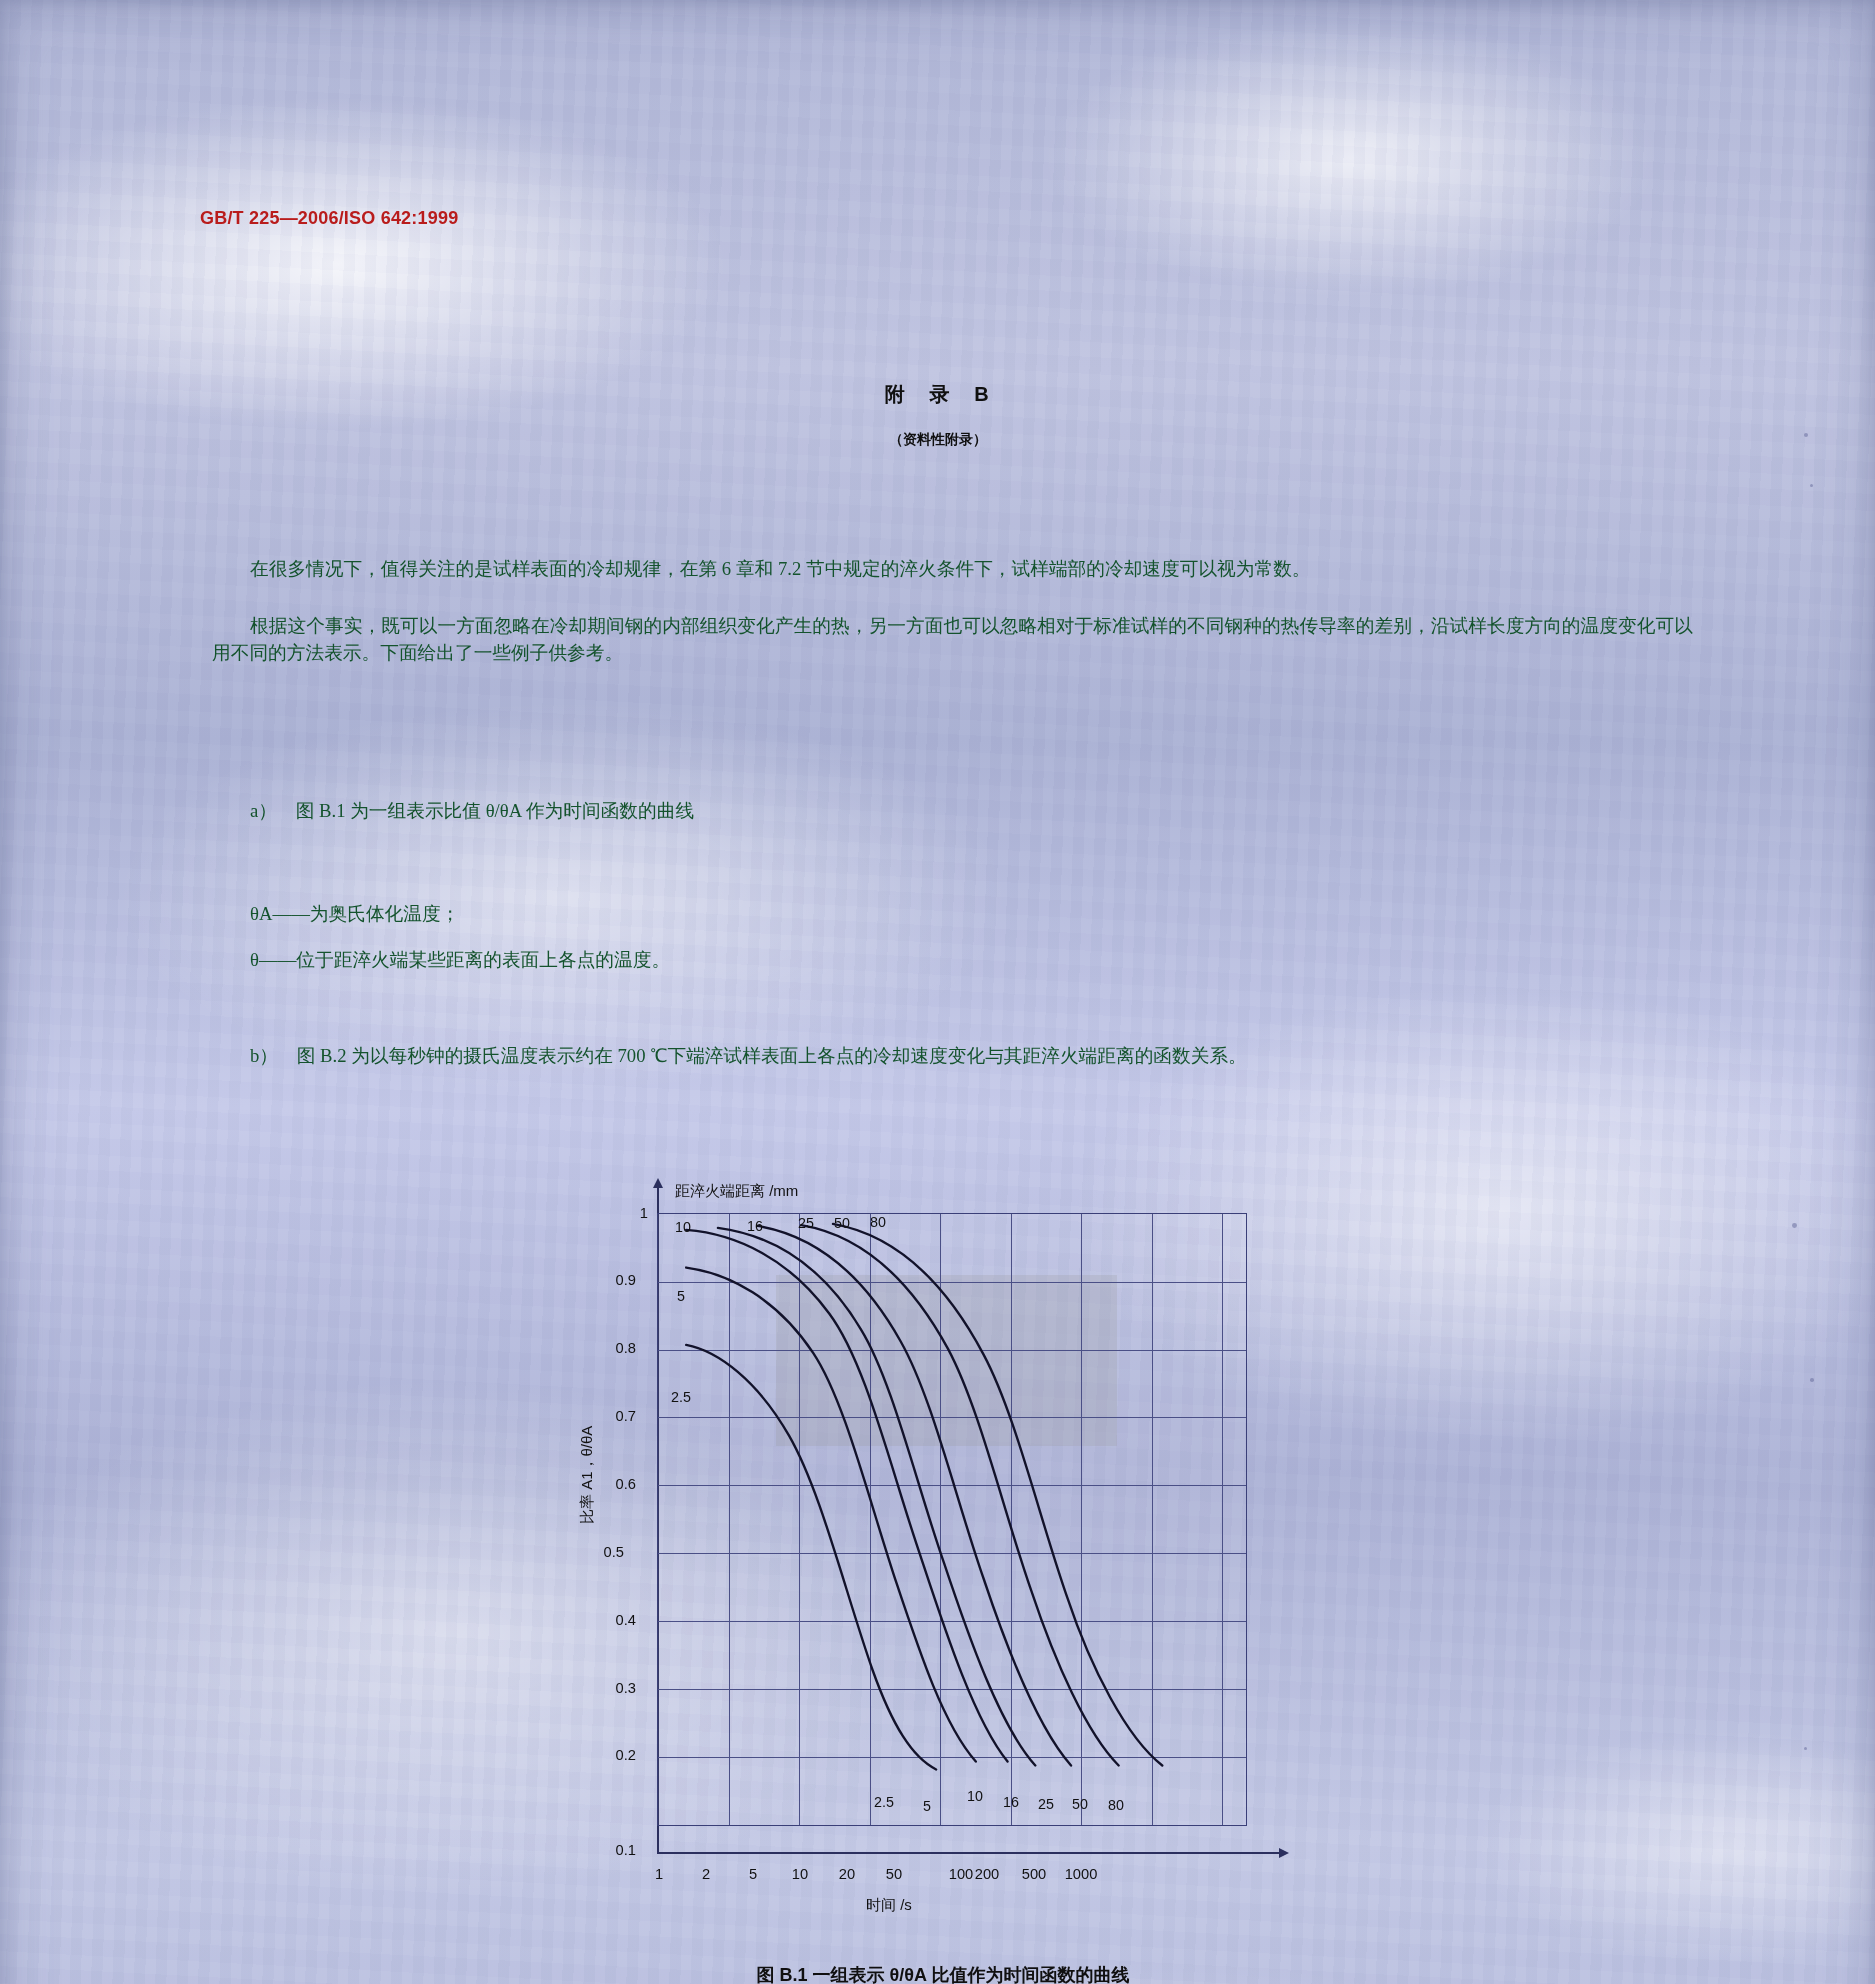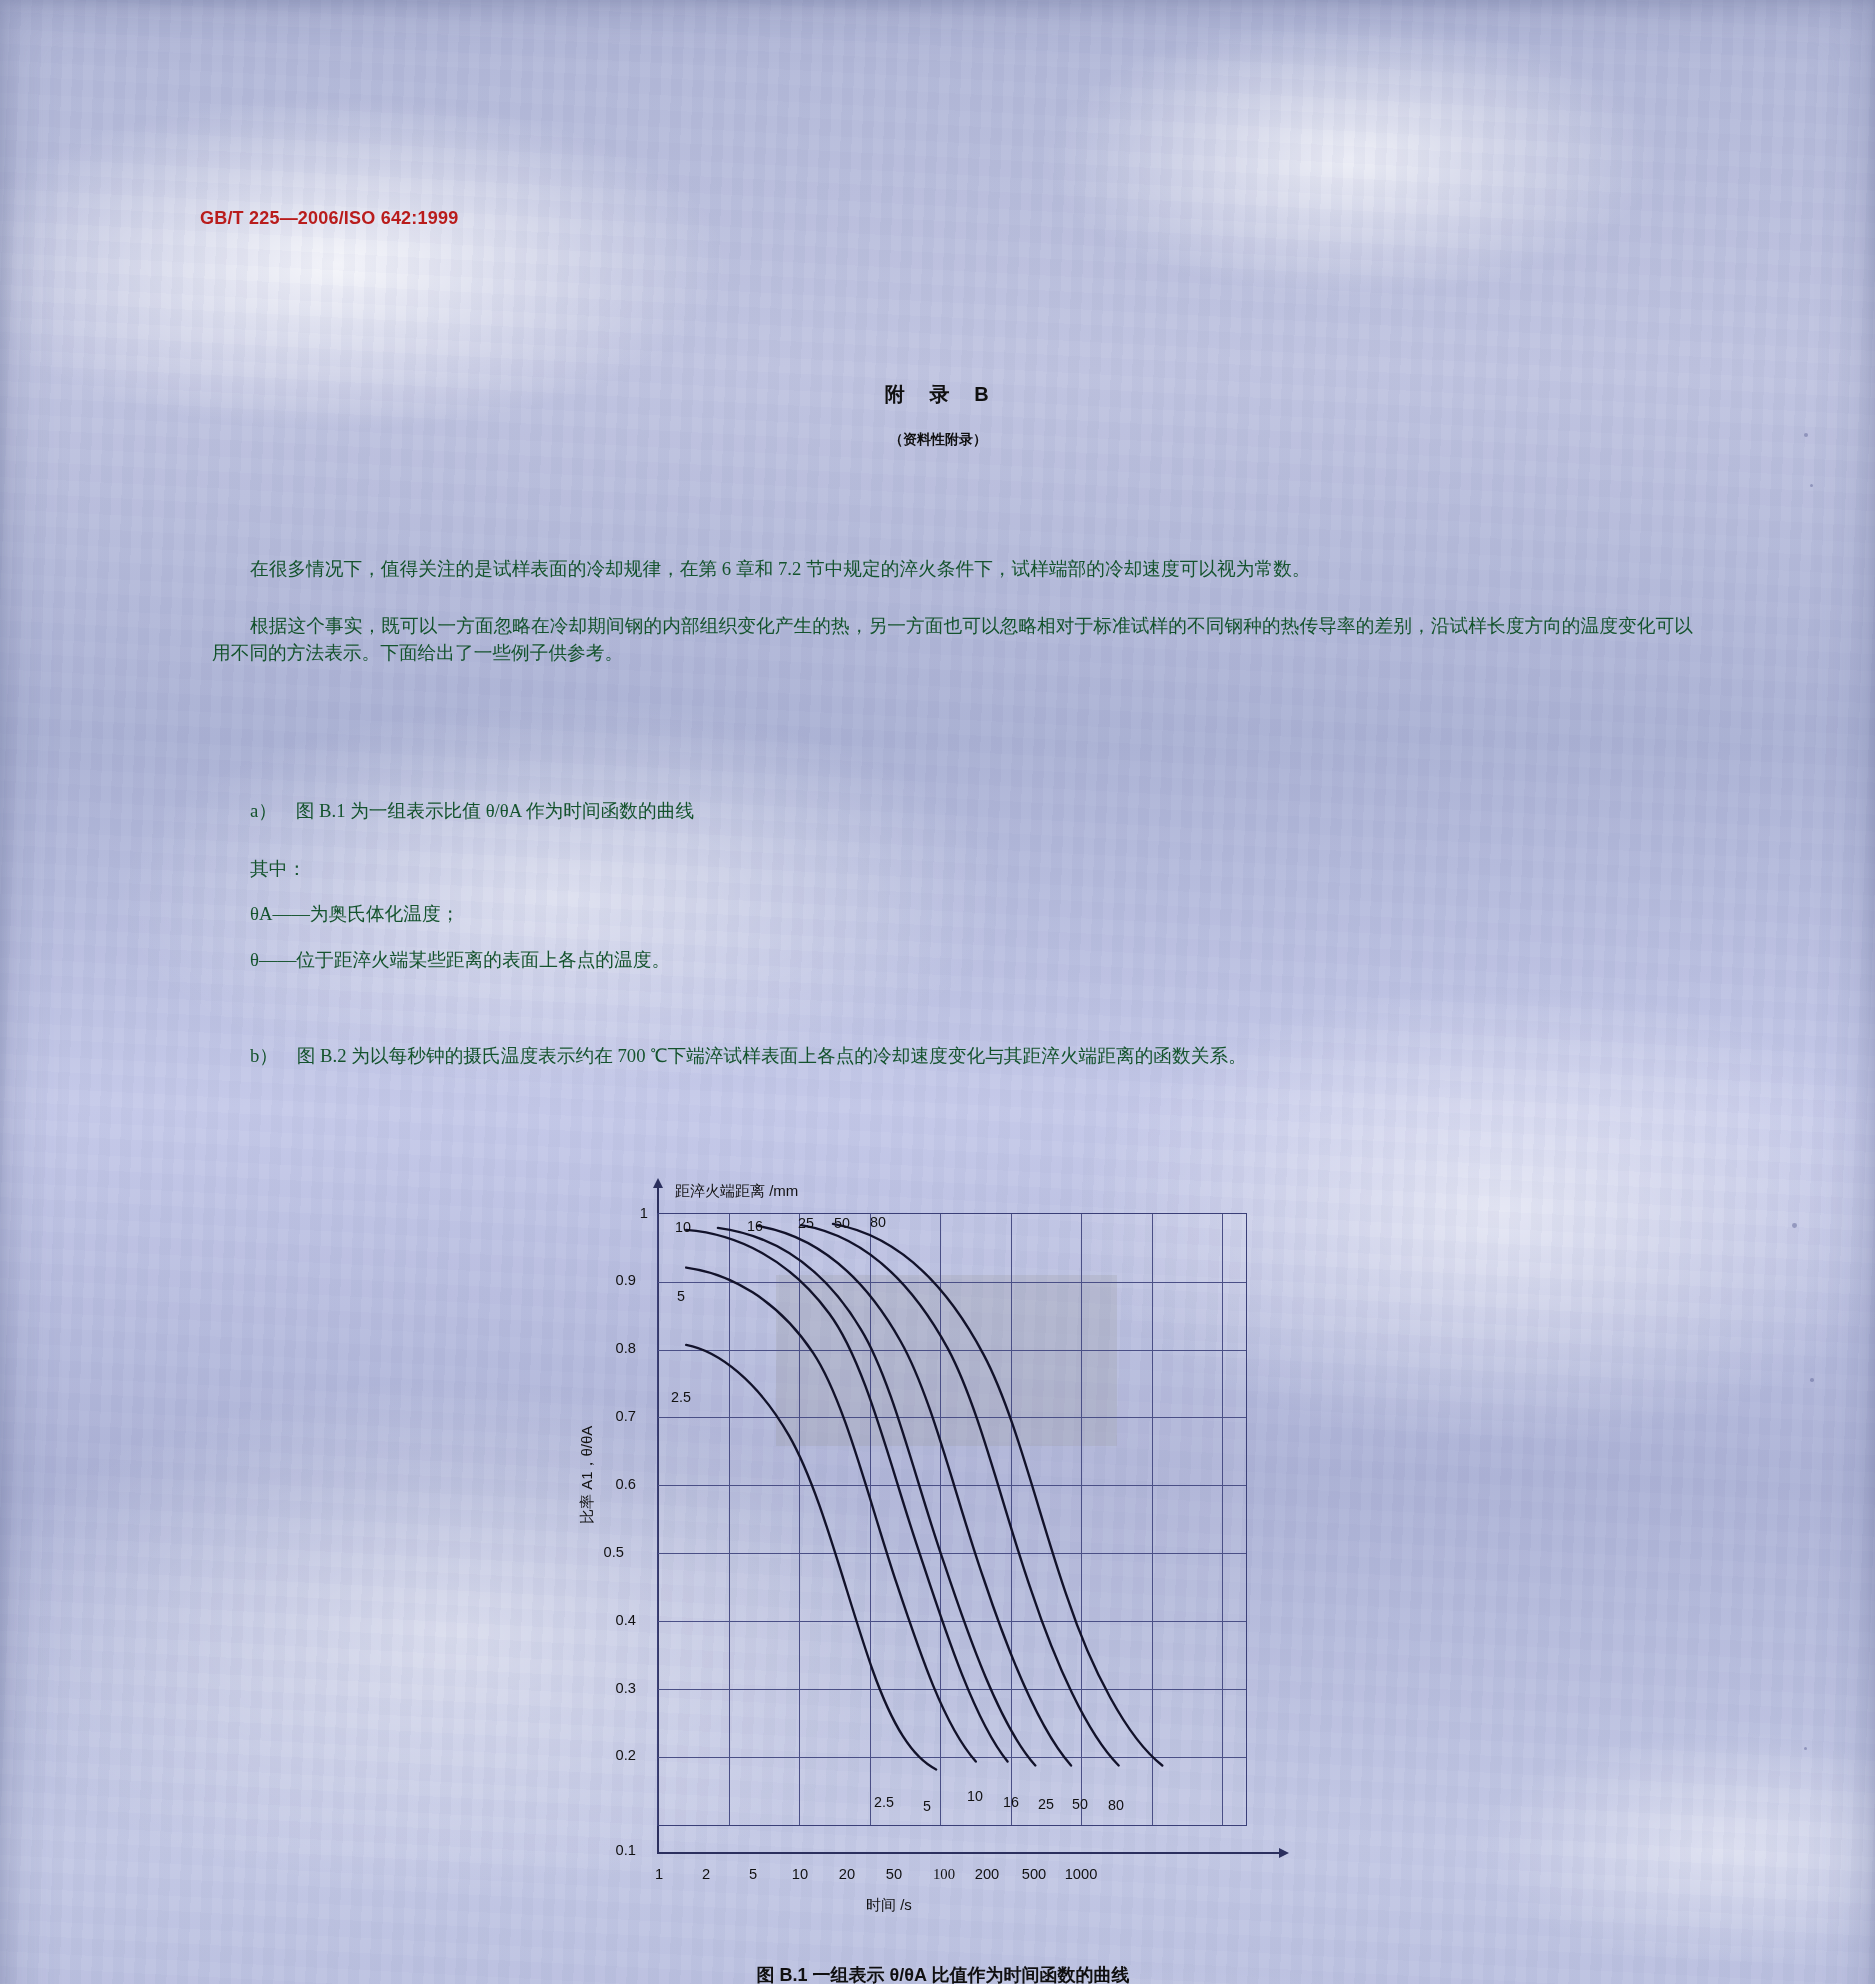--- a/index.html
+++ b/index.html
@@ -140,21 +140,20 @@
 <div class="content">
 
   <div class="header-code">GB/T 225—2006/ISO 642:1999</div>
 
   <div class="appendix-title">附　录　B</div>
   <div class="appendix-sub">（资料性附录）</div>
 
   <div class="para indent p1">在很多情况下，值得关注的是试样表面的冷却规律，在第 6 章和 7.2 节中规定的淬火条件下，试样端部的冷却速度可以视为常数。</div>
   <div class="para indent p2">根据这个事实，既可以一方面忽略在冷却期间钢的内部组织变化产生的热，另一方面也可以忽略相对于标准试样的不同钢种的热传导率的差别，沿试样长度方向的温度变化可以用不同的方法表示。下面给出了一些例子供参考。</div>
   <div class="para indent p3">a）　图 B.1 为一组表示比值 θ/θA 作为时间函数的曲线</div>
-  <div class="para indent p4">其中：</div>
   <div class="para indent p5">θA——为奥氏体化温度；</div>
   <div class="para indent p6">θ——位于距淬火端某些距离的表面上各点的温度。</div>
   <div class="para indent p7">b）　图 B.2 为以每秒钟的摄氏温度表示约在 700 ℃下端淬试样表面上各点的冷却速度变化与其距淬火端距离的函数关系。</div>
 
   <div class="figure">
 
     <div class="ylabel-t">距淬火端距离 /mm</div>
 
     <div class="axis-y"></div>
     <div class="axis-x"></div>
@@ -205,21 +204,21 @@
     <div class="ytick" style="left:36px;top:505px;">0.3</div>
     <div class="ytick" style="left:36px;top:572px;">0.2</div>
     <div class="ytick" style="left:36px;top:639px;margin-top:28px;">0.1</div>
 
     <div class="xtick" style="left:79px;">1</div>
     <div class="xtick" style="left:126px;">2</div>
     <div class="xtick" style="left:173px;">5</div>
     <div class="xtick" style="left:220px;">10</div>
     <div class="xtick" style="left:267px;">20</div>
     <div class="xtick" style="left:314px;">50</div>
-    <div class="xtick" style="left:364px;font-family:Liberation Serif, serif;">100</div>
+    <div class="xtick" style="left:381px;">100</div>
     <div class="xtick" style="left:407px;">200</div>
     <div class="xtick" style="left:454px;">500</div>
     <div class="xtick" style="left:501px;">1000</div>
 
     <div class="curve-lab" style="left:119px;top:44px;">10</div>
     <div class="curve-lab" style="left:191px;top:43px;">16</div>
     <div class="curve-lab" style="left:242px;top:40px;">25</div>
     <div class="curve-lab" style="left:278px;top:40px;">50</div>
     <div class="curve-lab" style="left:314px;top:39px;">80</div>
     <div class="curve-lab" style="left:121px;top:113px;">5</div>

